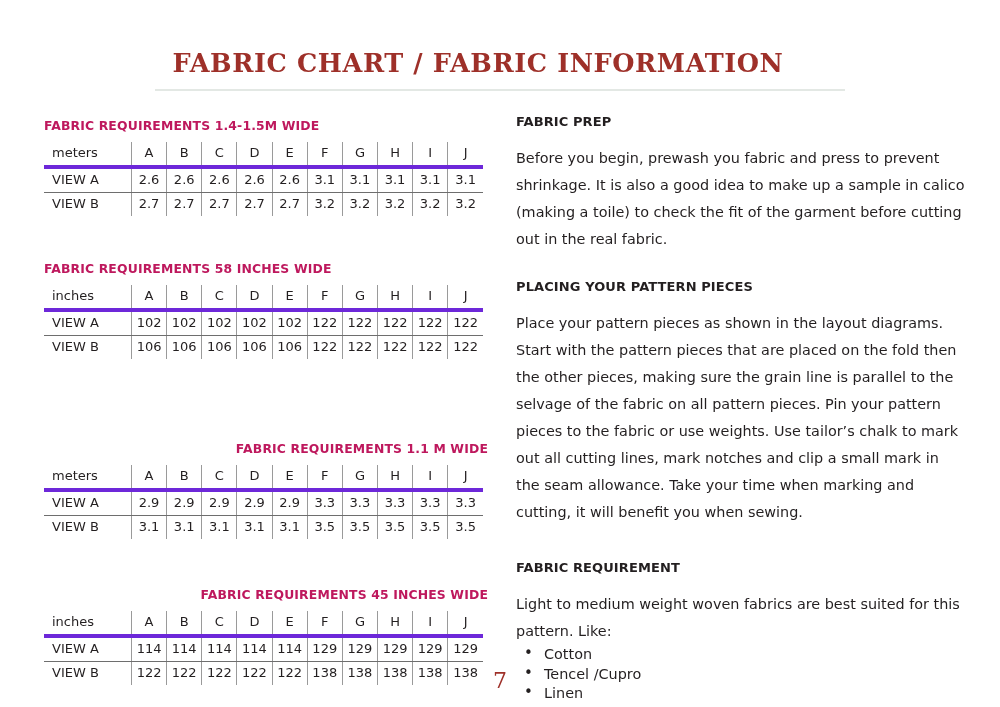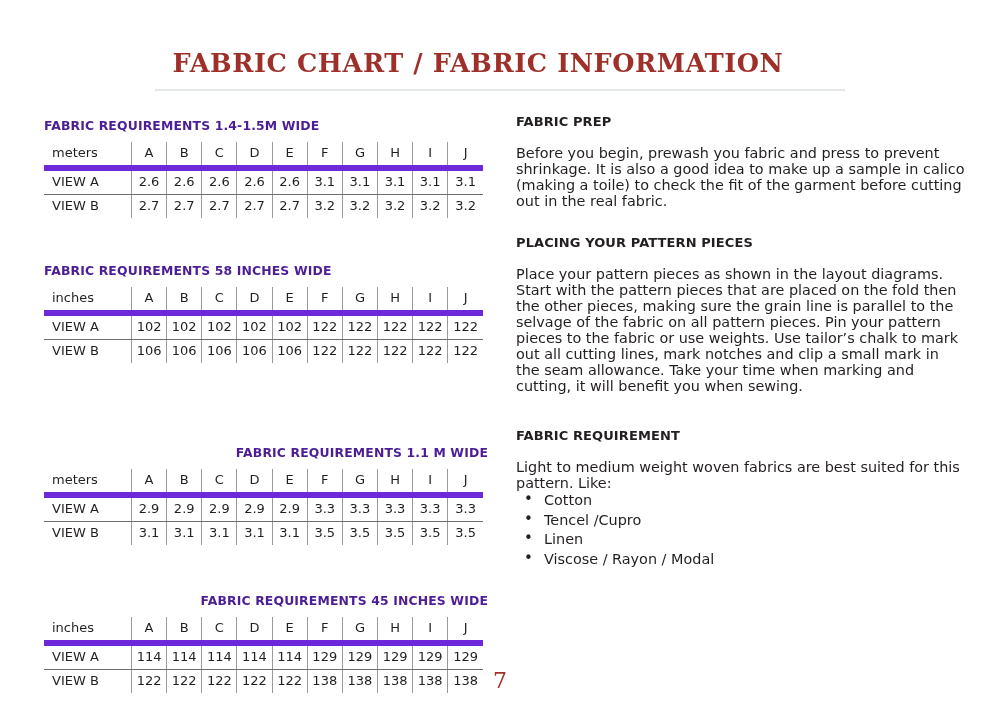--- a/index.html
+++ b/index.html
@@ -64,21 +64,21 @@
 
   
   .table-block {
     margin-bottom: 0;
   }
   .table-heading {
     font-family: "DejaVu Sans", sans-serif;
     font-weight: bold;
     font-size: 12.4px;
     letter-spacing: 0.15px;
-    color: #4c1d95;
+    color: #be185d;
     margin: 0 0 9px 0;
     white-space: nowrap;
   }
   .table-heading.indent {
     padding-left: 14px;
     text-align: right;
   }
 
   table.fabric-table {
     border-collapse: collapse;
@@ -101,21 +101,21 @@
   table.fabric-table tr td:last-child,
   table.fabric-table tr th:last-child {
     border-right: none;
   }
   table.fabric-table .rowlabel {
     text-align: left;
     padding-left: 8px;
     width: 79px;
   }
   table.fabric-table thead th {
-    border-bottom: 6px solid #6d28d9;
+    border-bottom: 4px solid #6d28d9;
   }
   table.fabric-table thead th.rowlabel {
     text-align: left;
     padding-left: 8px;
   }
   table.fabric-table tbody tr:last-child td {
     border-bottom: none;
   }
   .table-spacer-1 { height: 45px; }
   .table-spacer-2 { height: 82px; }
@@ -126,21 +126,21 @@
     font-family: "DejaVu Sans", sans-serif;
     font-weight: bold;
     font-size: 13px;
     letter-spacing: 0.1px;
     color: #231f20;
     margin: 0;
   }
   .sec-body {
     font-family: "DejaVu Sans", sans-serif;
     font-size: 14.4px;
-    line-height: 16px;
+    line-height: 27px;
     color: #231f20;
     margin: 0;
     text-align: left;
   }
   .gap-sm { height: 16px; }
   .gap-md { height: 26px; }
   .gap-lg { height: 34px; }
 
   ul.fabric-list {
     list-style: none;

